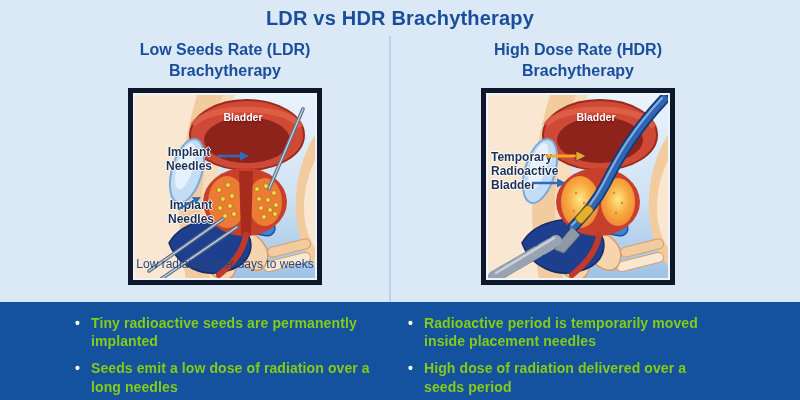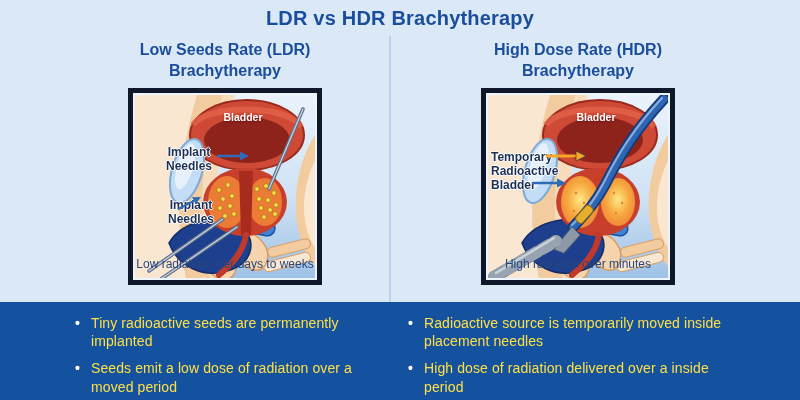--- a/index.html
+++ b/index.html
@@ -75,21 +75,21 @@
     position:absolute; top:12px; display:flex; flex-direction:column; gap:9px;
   }
   .bullets-left  { left:75px;  width:315px; }
   .bullets-right { left:408px; width:330px; }
   .bullet-item { display:flex; align-items:flex-start; }
   .bullet-dot {
     width:16px; flex:0 0 16px; color:#ffffff; font-size:14px; font-weight:bold;
     line-height:1.3;
   }
   .bullet-text {
-    color:#fde047; font-size:14px; font-weight:normal; line-height:1.3;
+    color:#84cc16; font-size:14px; font-weight:bold; line-height:1.3;
     letter-spacing:.1px; max-width:300px;
   }
 </style>
 </head>
 <body>
 
 <div class="page">
 
   <div class="main-title">LDR vs HDR Brachytherapy</div>
 
@@ -267,40 +267,39 @@
       <div class="lbl-bladder">Bladder</div>
       <div class="img-label lbl-source">Temporary Radioactive Bladder</div>
       <svg class="arrow-svg arrow-source-orange" width="40" height="12">
         <line x1="0" y1="6" x2="30" y2="6" stroke="#f5a623" stroke-width="3"></line>
         <polygon points="30,1 40,6 30,11" fill="#f5a623" stroke="#1c2f55" stroke-width="0.6"></polygon>
       </svg>
       <svg class="arrow-svg arrow-source-blue" width="34" height="12">
         <line x1="0" y1="6" x2="25" y2="6" stroke="#2f6cb8" stroke-width="2.5"></line>
         <polygon points="25,1.5 34,6 25,10.5" fill="#2f6cb8"></polygon>
       </svg>
-      <div class="img-caption">High radiation over minutes</div>
     </div>
   </div>
 
   <div class="band">
     <div class="bullets bullets-left">
       <div class="bullet-item">
         <span class="bullet-dot">•</span>
         <span class="bullet-text">Tiny radioactive seeds are permanently implanted</span>
       </div>
       <div class="bullet-item">
         <span class="bullet-dot">•</span>
-        <span class="bullet-text">Seeds emit a low dose of radiation over a moved period</span>
+        <span class="bullet-text">Seeds emit a low dose of radiation over a long needles</span>
       </div>
     </div>
     <div class="bullets bullets-right">
       <div class="bullet-item">
         <span class="bullet-dot">•</span>
-        <span class="bullet-text">Radioactive source is temporarily moved inside placement needles</span>
+        <span class="bullet-text">Radioactive period is temporarily moved inside placement needles</span>
       </div>
       <div class="bullet-item">
         <span class="bullet-dot">•</span>
-        <span class="bullet-text">High dose of radiation delivered over a inside period</span>
+        <span class="bullet-text">High dose of radiation delivered over a seeds period</span>
       </div>
     </div>
   </div>
 
 </div>
 
 </body></html>

